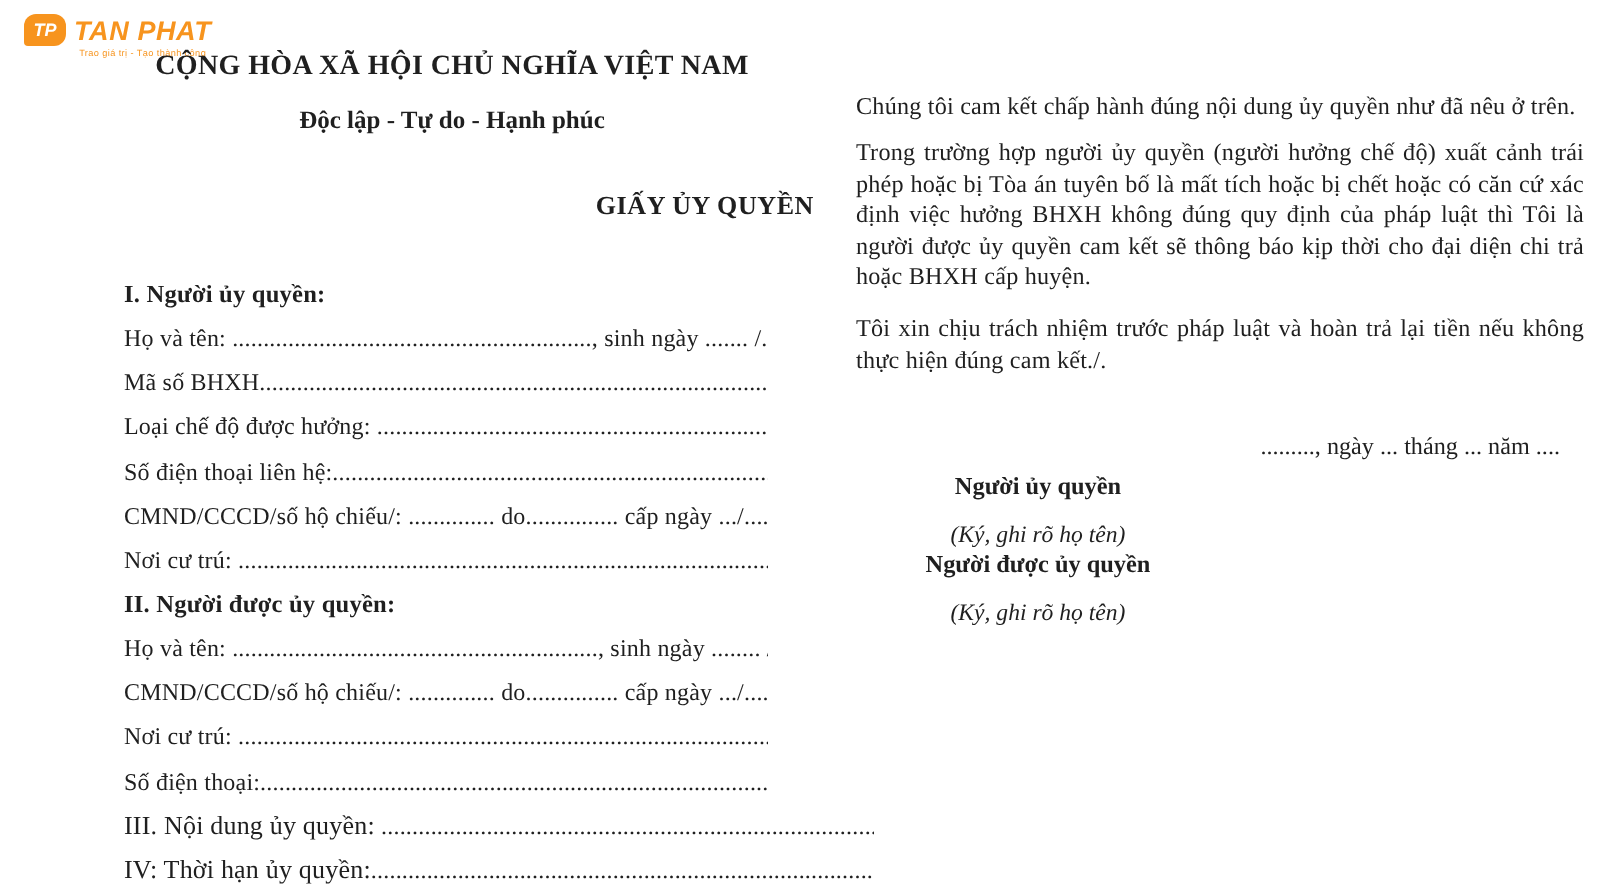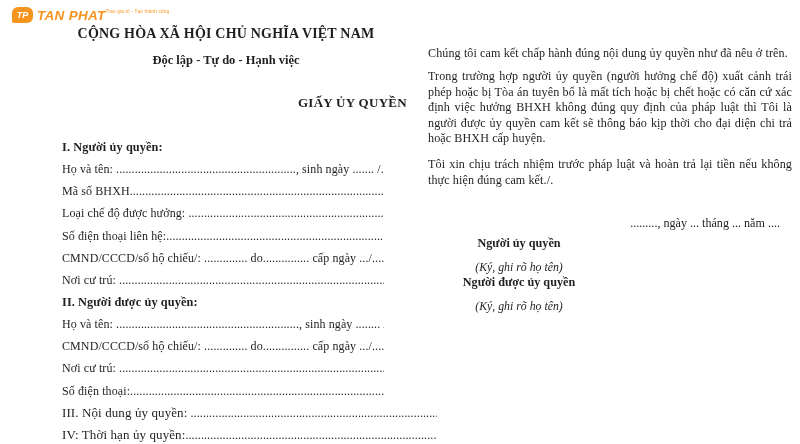--- a/index.html
+++ b/index.html
@@ -15,21 +15,21 @@
 
   
   .logo { position: absolute; left: 12px; top: 7px; display: flex; align-items: flex-start; gap: 4px; }
   .logo-icon {
     width: 21px; height: 16px; border-radius: 6px 6px 6px 2px;
     background: #F7941E; color: #ffffff;
     display: flex; align-items: center; justify-content: center;
     font-family: "Liberation Sans", sans-serif;
     font-size: 9px; font-weight: bold; font-style: italic;
   }
-  .logo-text { display: flex; flex-direction: row; line-height: 1; text-align: center; }
+  .logo-text { display: flex; flex-direction: column; line-height: 1; text-align: center; }
   .logo-name {
     font-family: "Liberation Sans", sans-serif;
     font-weight: bold; font-style: italic;
     font-size: 13.5px; color: #F7941E; letter-spacing: 0.3px; margin-top: 2px;
   }
   .logo-tagline {
     font-family: "Liberation Sans", sans-serif;
     font-size: 4.6px; color: #F7941E; margin-top: 2.5px; letter-spacing: 0.2px;
   }
 
@@ -77,21 +77,21 @@
       <span>TP</span>
     </div>
     <div class="logo-text">
       <div class="logo-name">TAN PHAT</div>
       <div class="logo-tagline">Trao giá trị - Tạo thành công</div>
     </div>
   </div>
 
   <div class="doc-header">
     <div class="national-title">CỘNG HÒA XÃ HỘI CHỦ NGHĨA VIỆT NAM</div>
-    <div class="motto">Độc lập - Tự do - Hạnh việc</div>
+    <div class="motto">Độc lập - Tự do - Hạnh phúc</div>
     <div class="doc-title">GIẤY ỦY QUYỀN</div>
   </div>
 
   <div class="form">
     <div class="form-row heading">I. Người ủy quyền:</div>
     <div class="form-row">Họ và tên: .........................................................., sinh ngày ....... /...... /...........</div>
     <div class="form-row">Mã số BHXH........................................................................................................................</div>
     <div class="form-row">Loại chế độ được hưởng: .....................................................................................................</div>
     <div class="form-row">Số điện thoại liên hệ:............................................................................................................</div>
     <div class="form-row">CMND/CCCD/số hộ chiếu/: .............. do............... cấp ngày .../......./.......</div>

